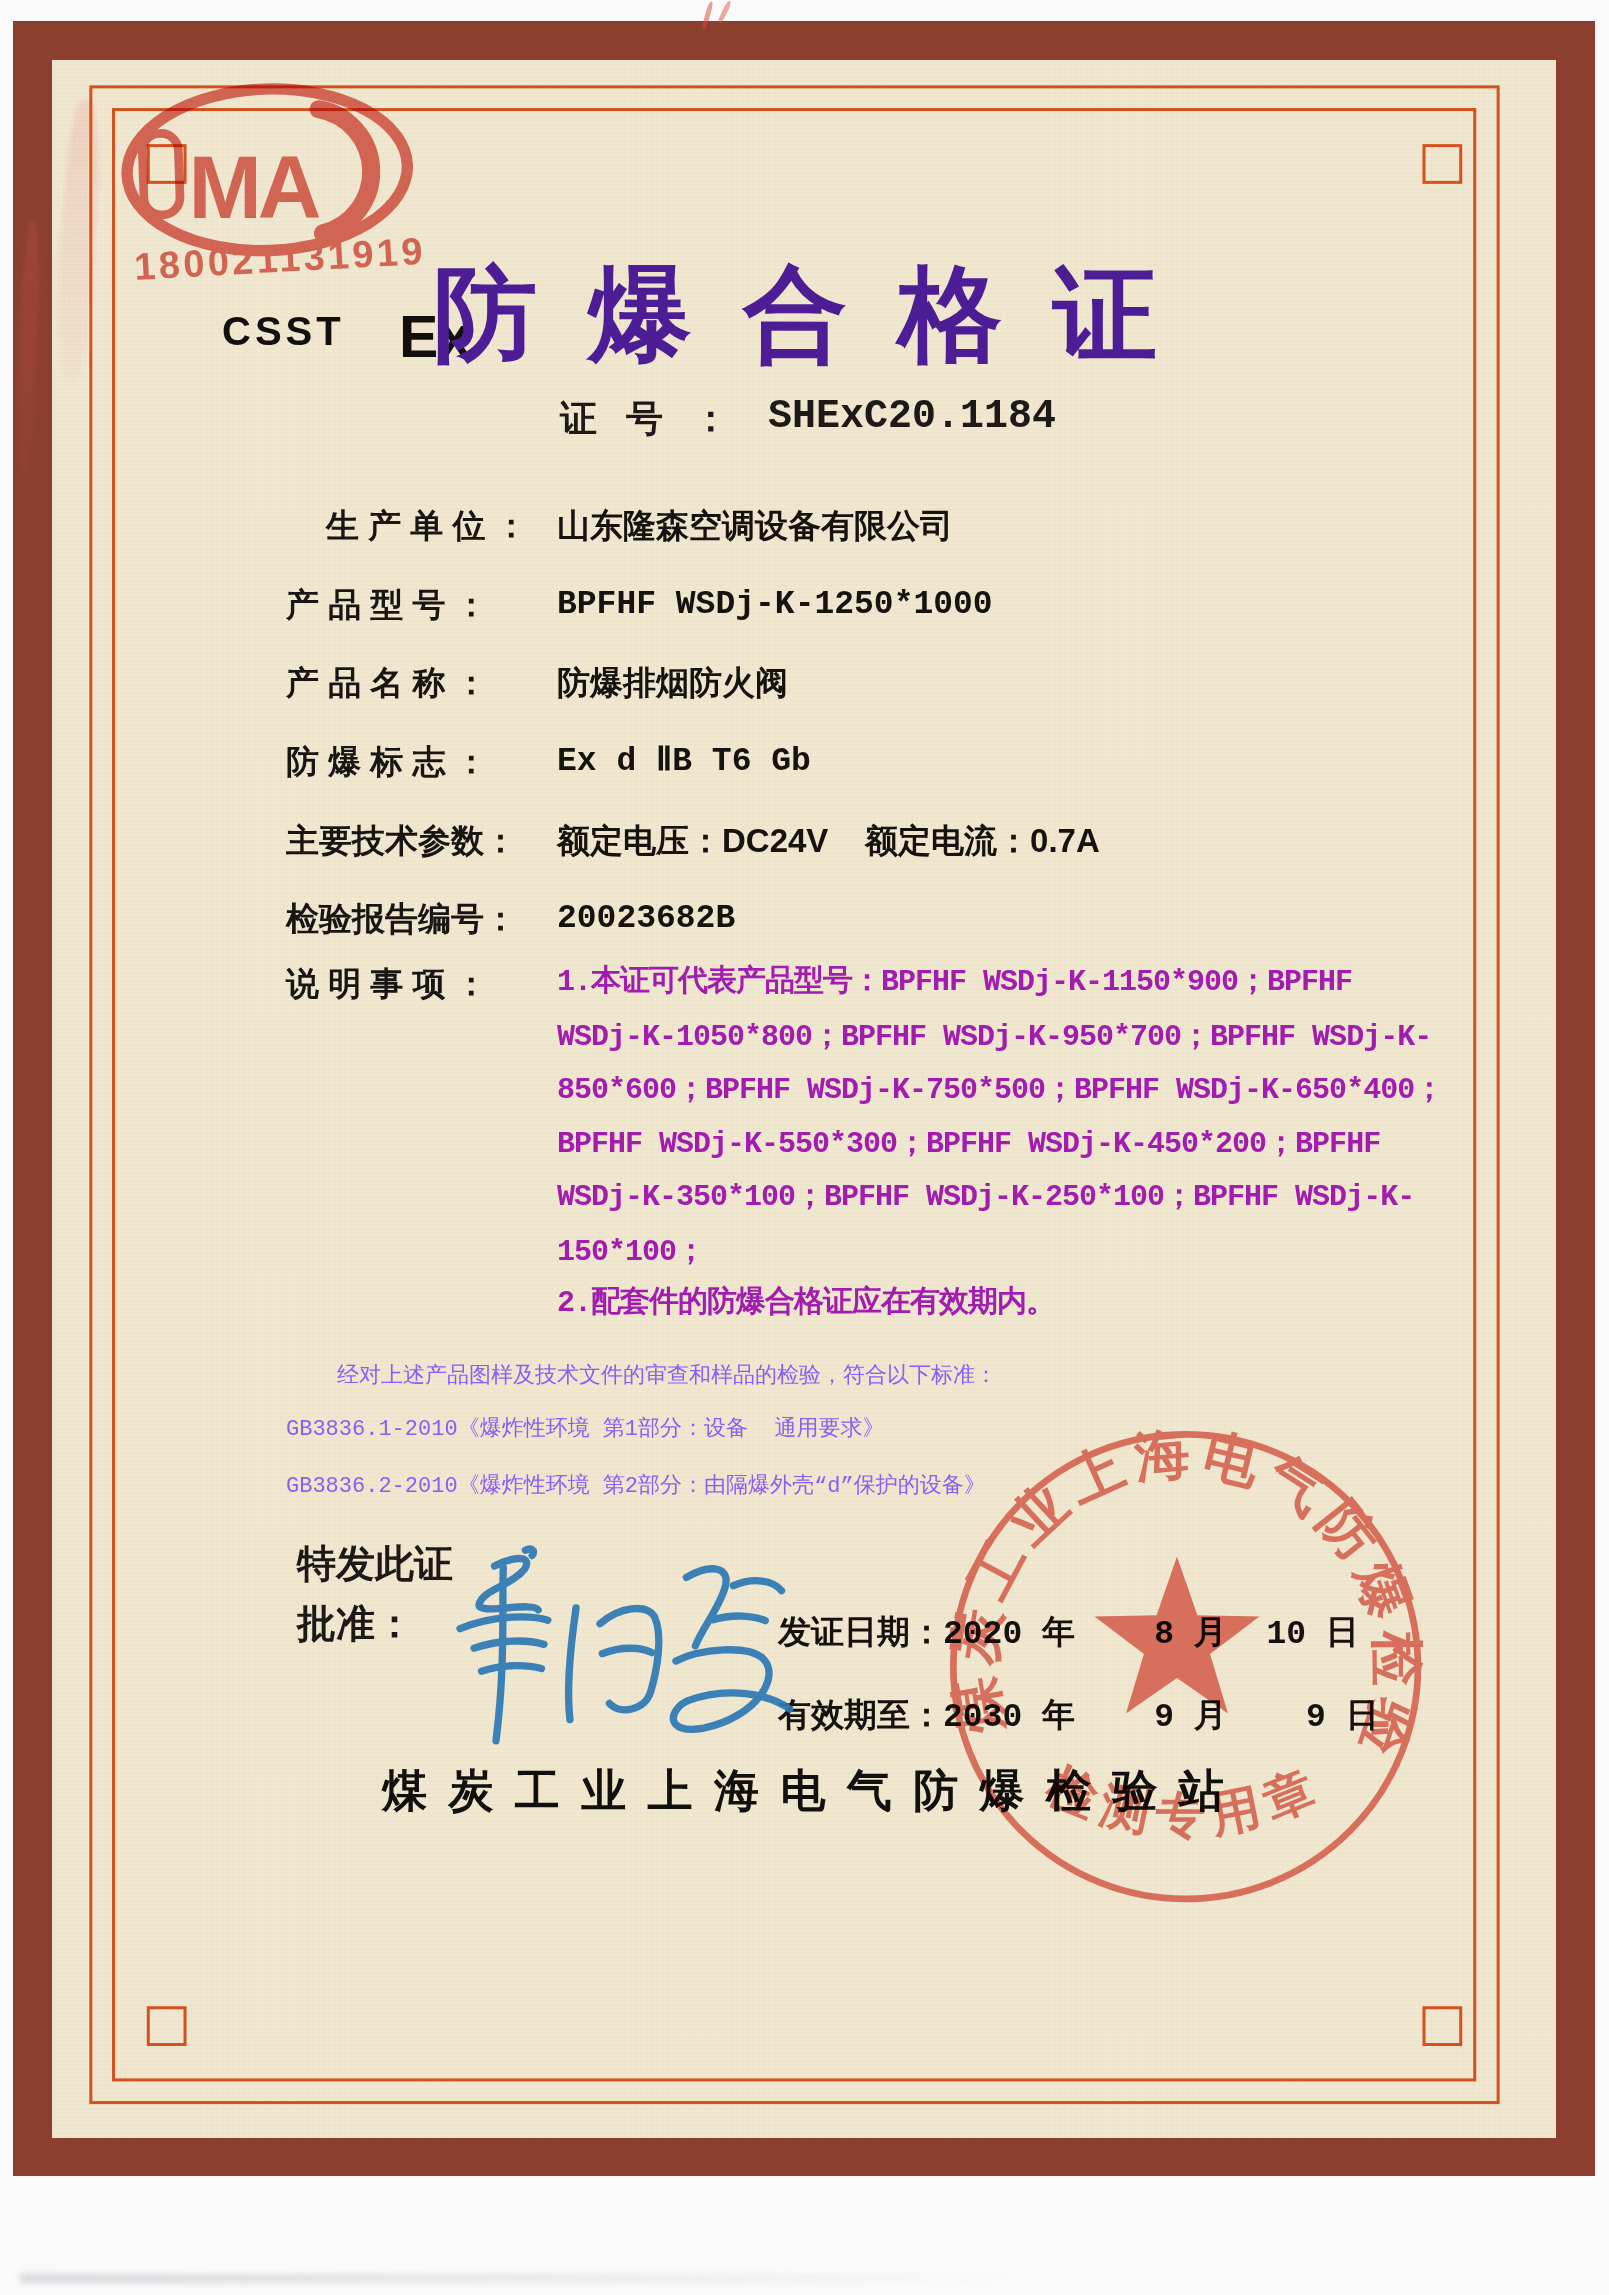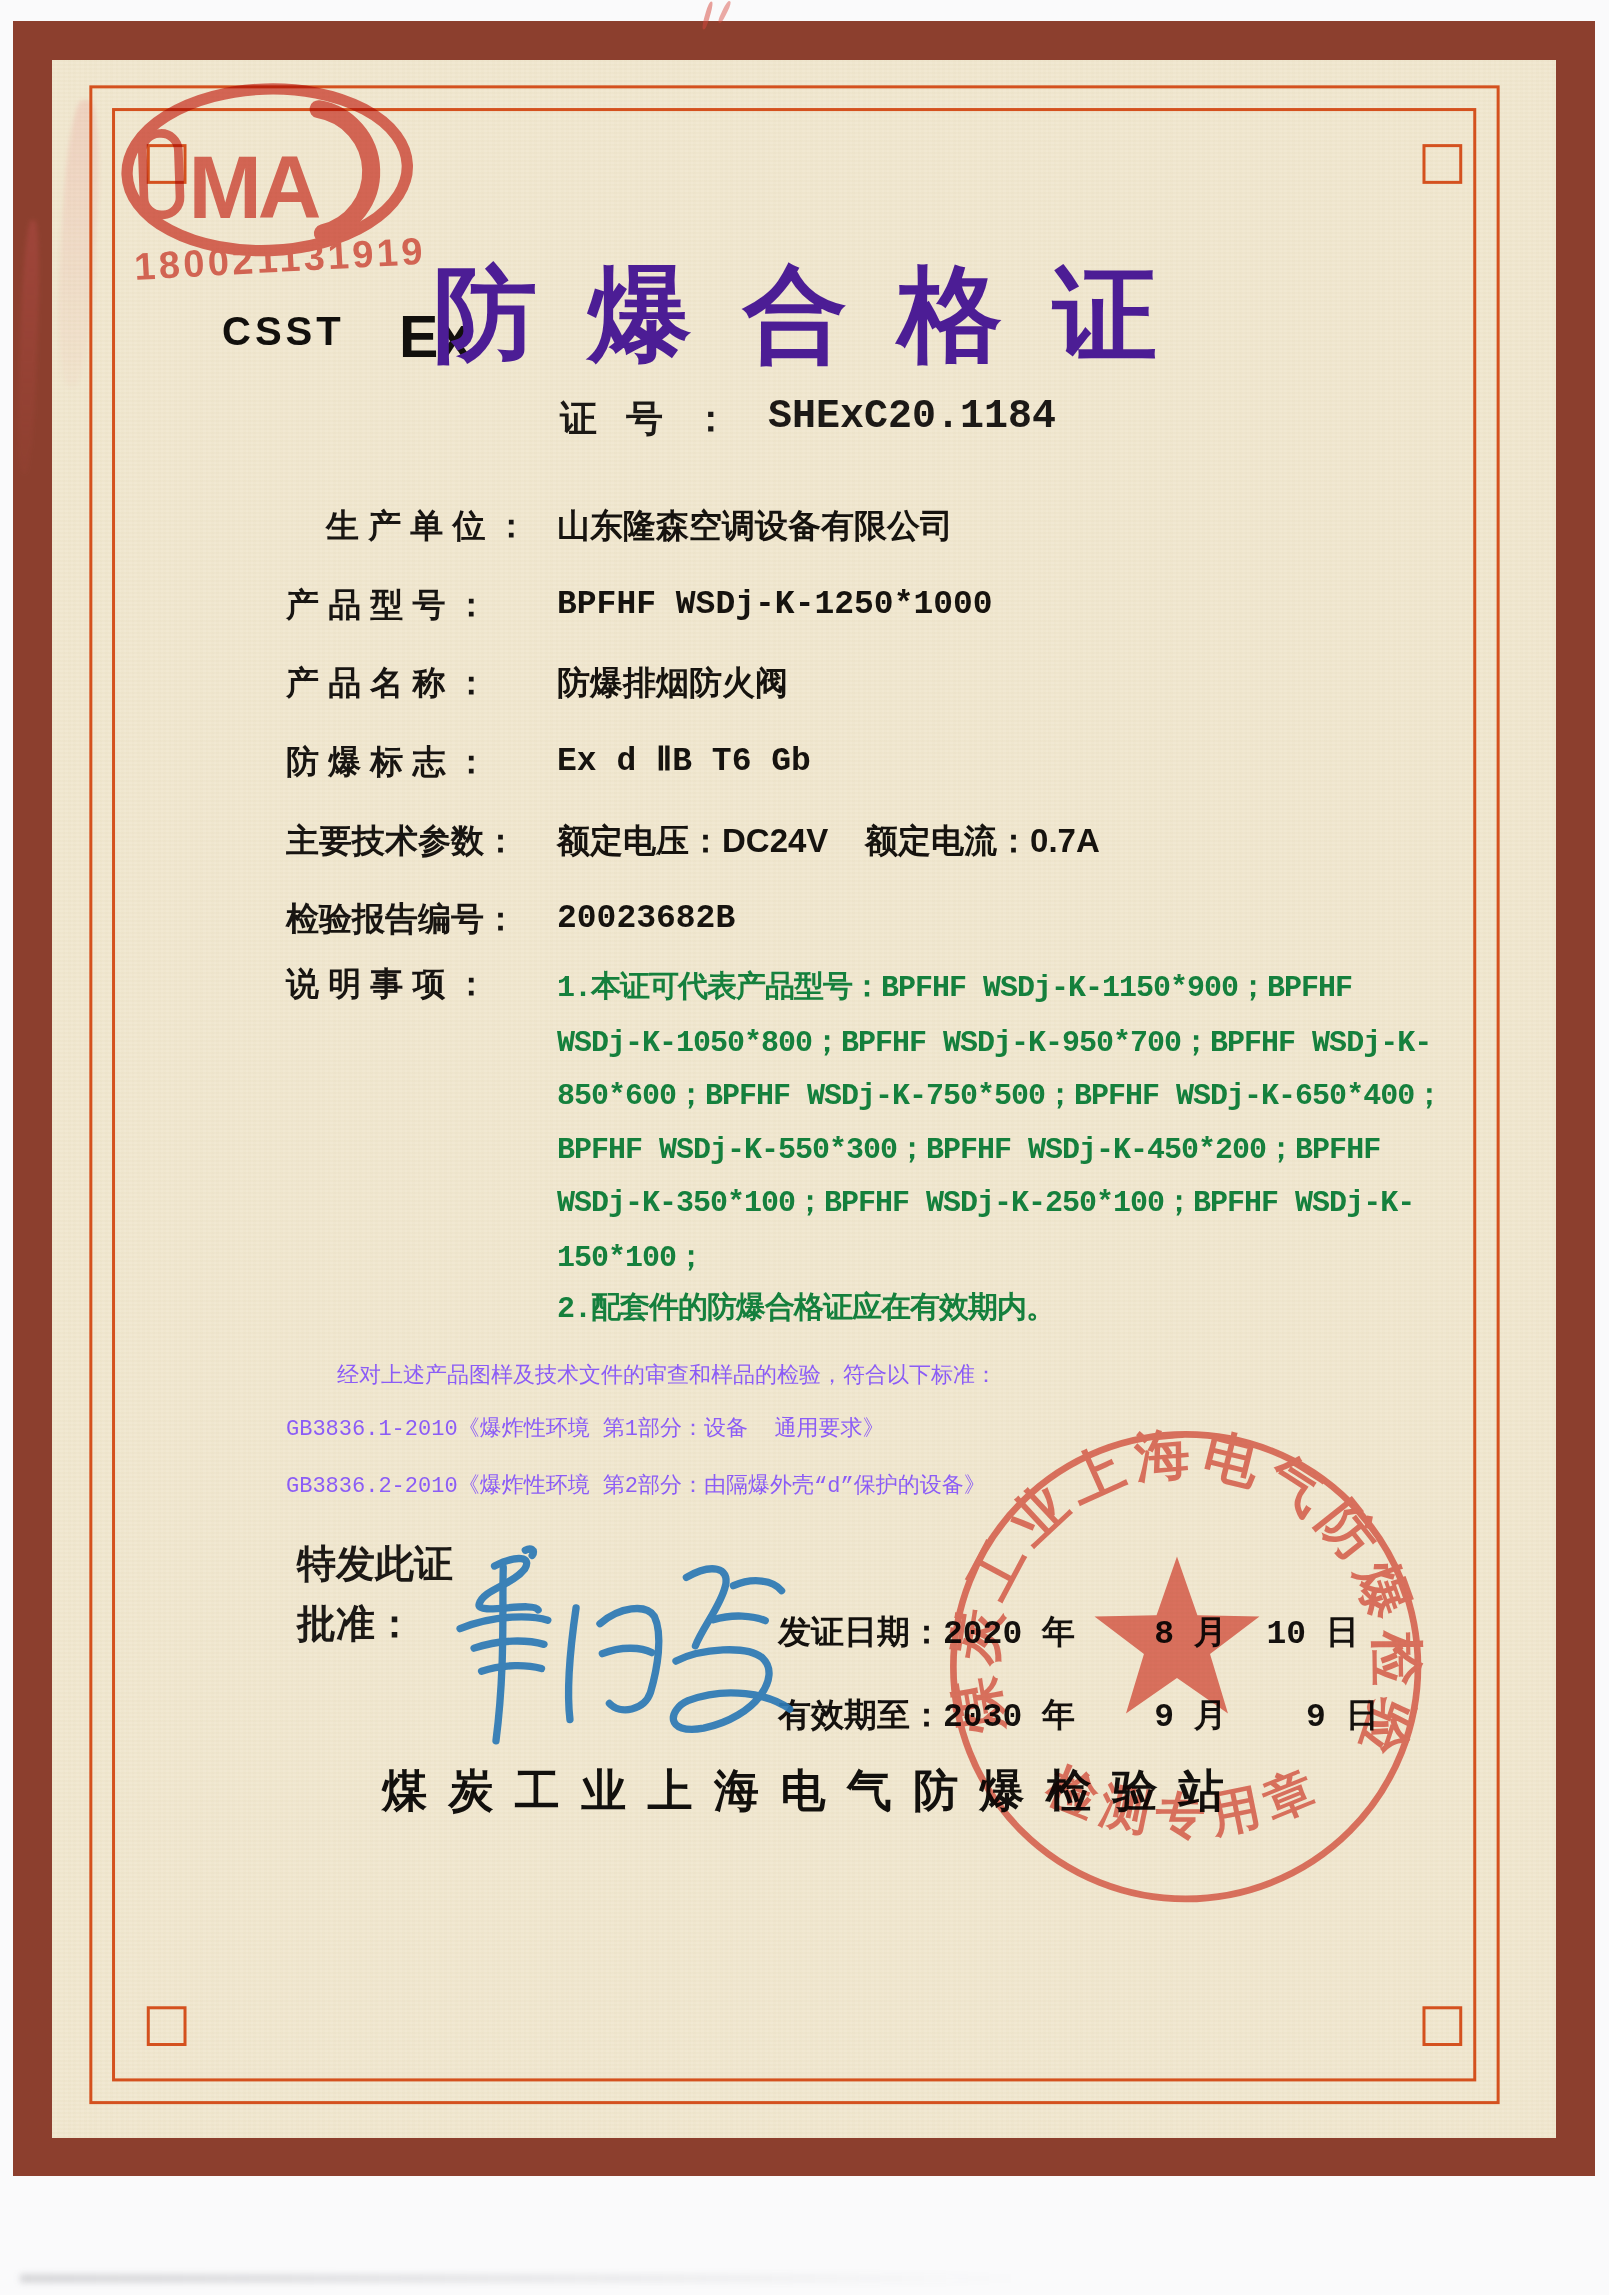--- a/index.html
+++ b/index.html
@@ -11,21 +11,21 @@
   .mat{position:absolute;left:13.4px;top:21.4px;width:1582px;height:2155px;background:#8c3f2e;}
   .paper{position:absolute;left:52px;top:60px;width:1504px;height:2078px;background:#f1e8d0;
          background-image:
            repeating-linear-gradient(0deg, rgba(120,90,40,.018) 0 2px, rgba(255,255,255,.02) 2px 4px),
            repeating-linear-gradient(90deg, rgba(120,90,40,.012) 0 2.7px, rgba(255,255,255,.015) 2.7px 5.3px);}
   svg{position:absolute;overflow:visible;}
   .stamp{mix-blend-mode:multiply;}
   .title{font-weight:900;color:#4c1d95;letter-spacing:51px;font-size:104px;}
   .label{font-weight:700;font-size:33px;color:#181512;}
   .value{font-weight:500;font-size:33px;color:#16130f;}
-  .note{font-weight:600;font-size:30px;letter-spacing:-1px;color:#15803d;margin-top:6px;}
+  .note{font-weight:600;font-size:30px;letter-spacing:-1px;color:#a21caf;}
   .stmt{font-weight:400;font-size:22px;color:#8b5cf6;}
   .date{font-weight:600;font-size:33px;color:#14110e;}
   .smudge{position:absolute;border-radius:40%;filter:blur(2px);}
 </style>
 </head>
 <body>
 
 <div class="page">
 
   <div class="mat"></div>

